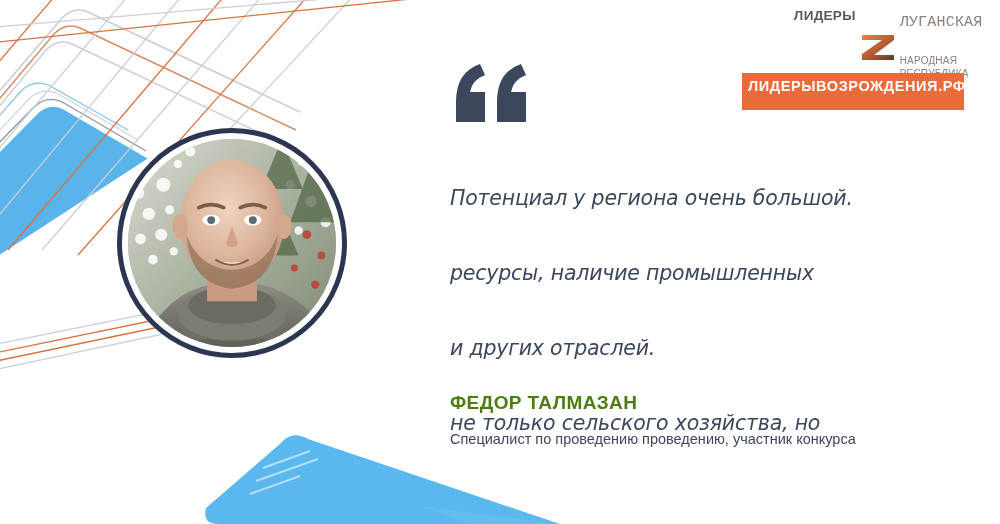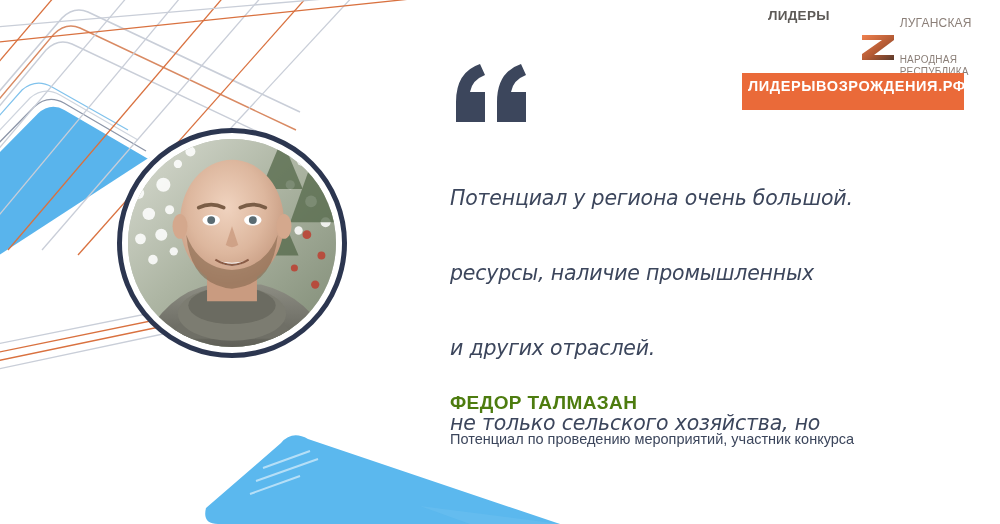--- a/index.html
+++ b/index.html
@@ -40,21 +40,21 @@
   }
   .logo-top {
     display: flex;
     align-items: center;
     justify-content: flex-start;
     height: 34px;
   }
   .logo-words {
     display: flex;
     flex-direction: column;
-    align-items: center;
+    align-items: flex-end;
     line-height: 1.02;
     color: #6d6a67;
     gap: 48px;
   }
   .logo-words .l1 {
     font-size: 13.5px;
     font-weight: bold;
     letter-spacing: 0.3px;
     color: #5d5a57;
   }
@@ -70,21 +70,21 @@
     margin: 0 5px;
     flex: none;
   }
   .logo-region {
     display: flex;
     flex-direction: column;
     justify-content: center;
     line-height: 1.25;
     color: #8b7f78;
   }
-  .logo-region .r1 { font-size: 12px; letter-spacing: 0.2px; }
+  .logo-region .r1 { font-size: 15px; letter-spacing: 0.2px; font-family: Liberation Mono, monospace; }
   .logo-region .r2 { font-size: 10px; letter-spacing: 0.2px; margin-top: 23px; }
 
   .logo-url {
     margin-top: 9px;
     background: #ea6a39;
     color: #ffffff;
     font-size: 14.5px;
     font-weight: bold;
     letter-spacing: 0.6px;
     text-align: center;
@@ -330,15 +330,15 @@
   </svg>
 
   <div class="quote-text">
     <span class="ln">Потенциал у региона очень большой.</span>
     <span class="ln">ресурсы, наличие промышленных</span>
     <span class="ln">и других отраслей.</span>
     <span class="ln">не только сельского хозяйства, но</span>
   </div>
 
   <div class="author-name">ФЕДОР ТАЛМАЗАН</div>
-  <div class="author-role">Потенциал по проведению мероприятий, участник конкурса</div>
+  <div class="author-role">Специалист по проведению проведению, участник конкурса</div>
 
 </div>
 
 </body></html>

